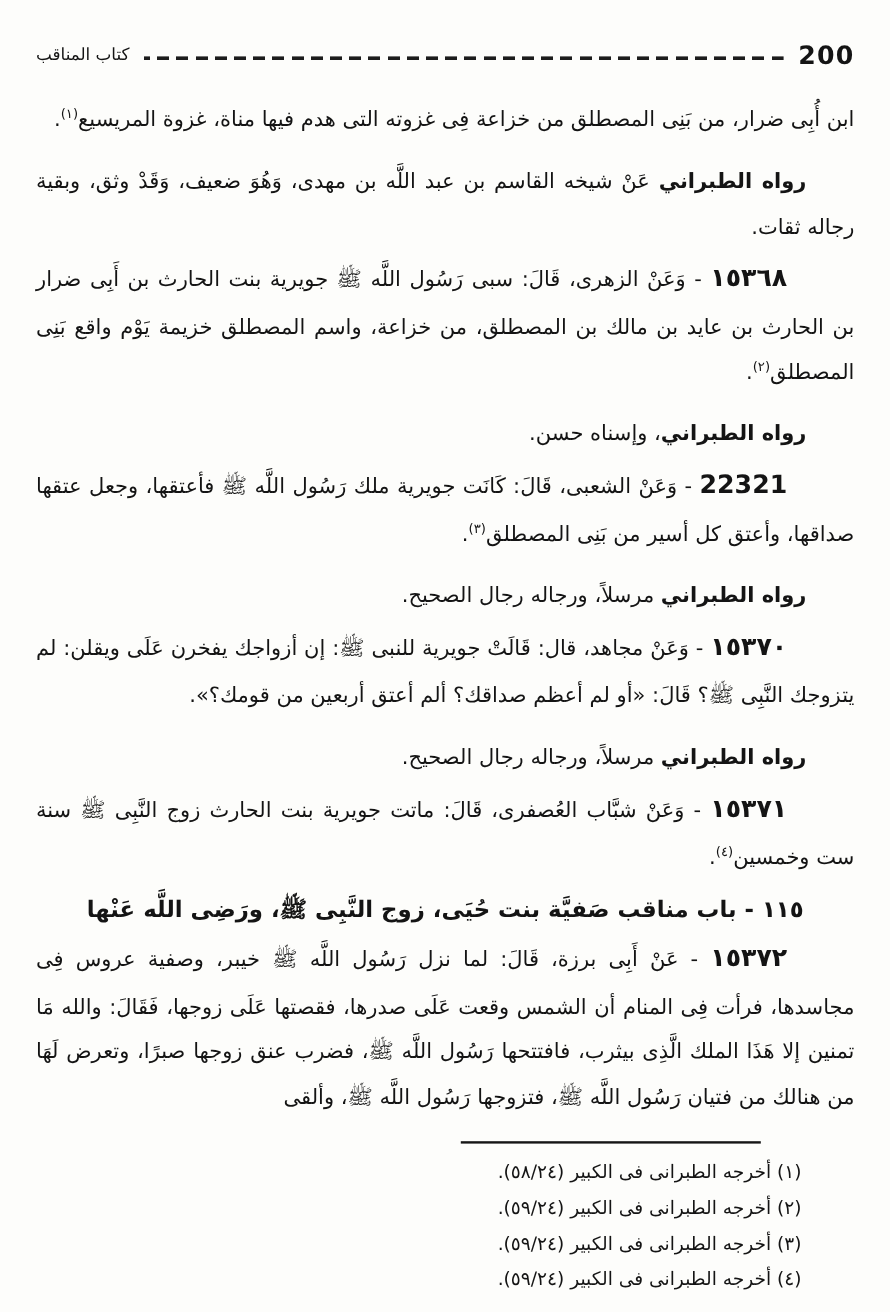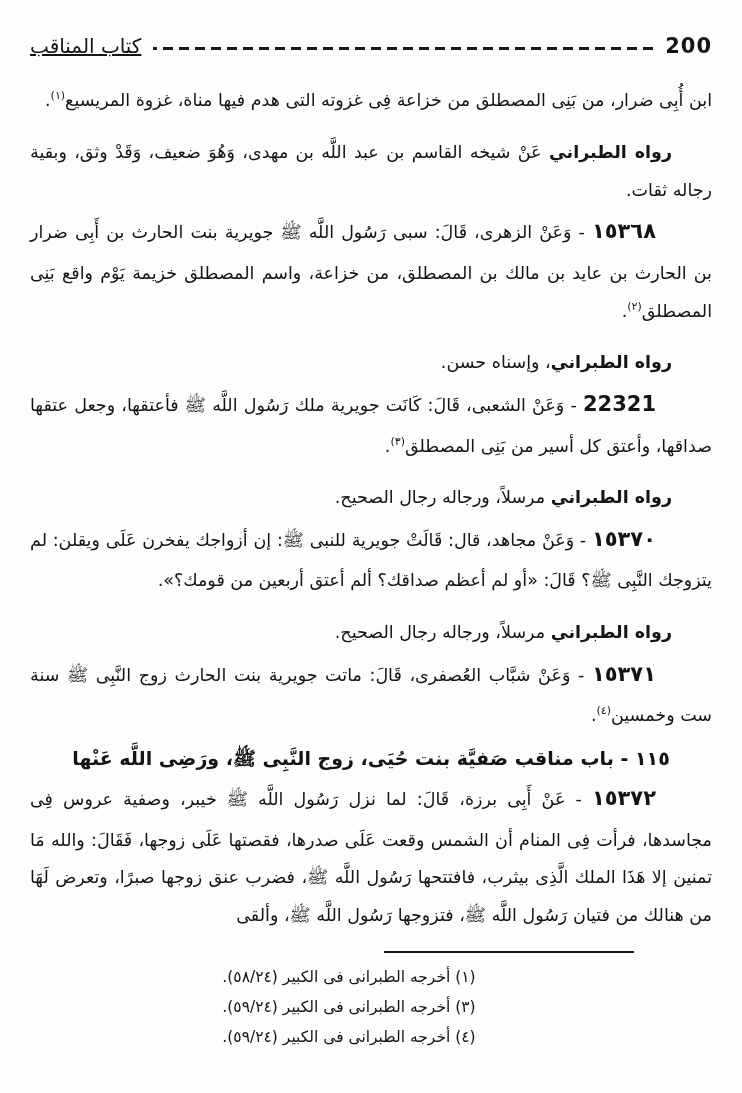--- a/index.html
+++ b/index.html
@@ -19,42 +19,42 @@
   
   .runhead{
     display:flex;align-items:center;gap:12px;
     margin-bottom:24px;
   }
   .pagenum{font-weight:bold;font-size:21px;letter-spacing:1px;white-space:nowrap;}
   .dashrule{
     flex:1;height:3px;margin-top:5px;
     background:repeating-linear-gradient(to left,#1c1c1c 0 10px,transparent 10px 16px);
   }
-  .booktitle{font-size:20px;white-space:nowrap;text-decoration:underline;}
+  .booktitle{font-size:14px;white-space:nowrap;}
   
   .textbody{
     font-size:17.5px;
     line-height:2.16;
     text-align:justify;
   }
   p.para{margin:0;padding:0;}
   p.cont{text-indent:0;}
   p.hadith{text-indent:56px;}
   p.attrib{text-indent:40px;margin-top:14px;}
   .lead{font-weight:bold;}
   p.hadith .lead{font-size:21px;letter-spacing:1px;}
   sup.fnref{font-size:11px;line-height:0;vertical-align:7px;}
   h2.bab{
     text-align:center;
     font-size:19px;font-weight:bold;
     margin:5px 0 0 0;
     line-height:1.9;
   }
   
-  .fnsec{margin-top:16px;text-align:center;}
+  .fnsec{margin-top:16px;}
   .fnrule{
     width:250px;height:0;
     border-top:2px solid #161616;
     margin-right:78px;
     margin-bottom:10px;
   }
   .footnotes{
     margin-right:44px;
     font-size:15.5px;
     line-height:1.92;
@@ -95,18 +95,19 @@
     <h2 class="bab">١١٥ - باب مناقب صَفيَّة بنت حُيَى، زوج النَّبِى ﷺ، ورَضِى اللَّه عَنْها</h2>
 
     <p class="para hadith"><span class="lead">١٥٣٧٢</span><span> - عَنْ أَبِى برزة، قَالَ: لما نزل رَسُول اللَّه ﷺ خيبر، وصفية عروس فِى مجاسدها، فرأت فِى المنام أن الشمس وقعت عَلَى صدرها، فقصتها عَلَى زوجها، فَقَالَ: والله مَا تمنين إلا هَذَا الملك الَّذِى بيثرب، فافتتحها رَسُول اللَّه ﷺ، فضرب عنق زوجها صبرًا، وتعرض لَهَا من هنالك من فتيان رَسُول اللَّه ﷺ، فتزوجها رَسُول اللَّه ﷺ، وألقى</span><sup class="fnref"></sup><span></span></p>
 
   </div>
 
   <div class="fnsec">
     <div class="fnrule"></div>
     <div class="footnotes">
       <p class="fn">(١) أخرجه الطبرانى فى الكبير (٥٨/٢٤).</p>
+      <p class="fn">(٢) أخرجه الطبرانى فى الكبير (٥٩/٢٤).</p>
       <p class="fn">(٣) أخرجه الطبرانى فى الكبير (٥٩/٢٤).</p>
       <p class="fn">(٤) أخرجه الطبرانى فى الكبير (٥٩/٢٤).</p>
     </div>
   </div>
 
 </div>
 
 </body></html>

